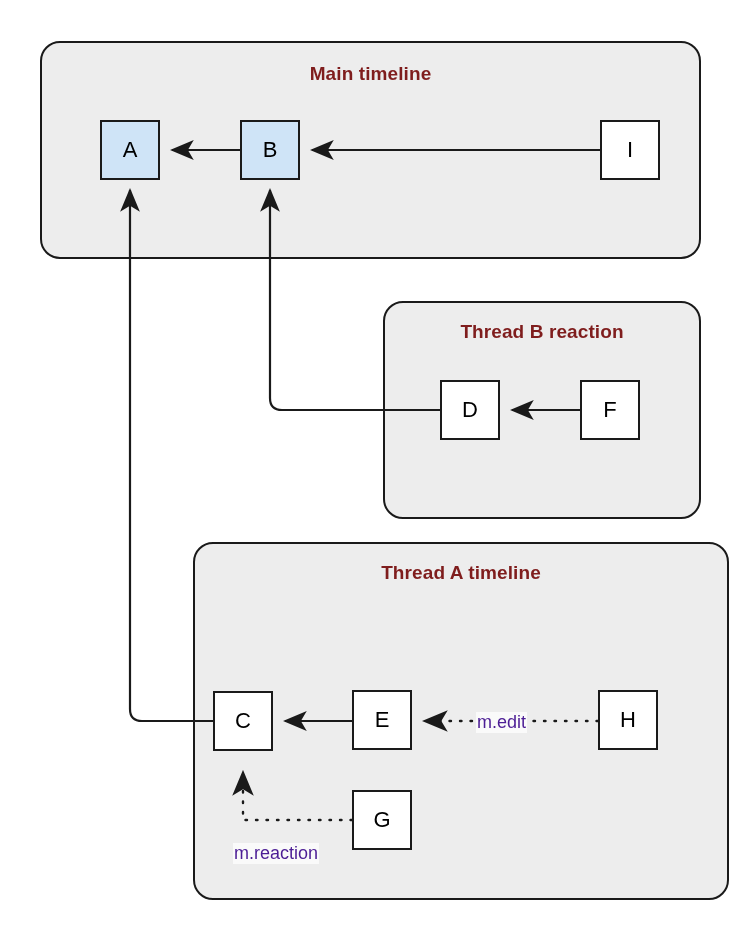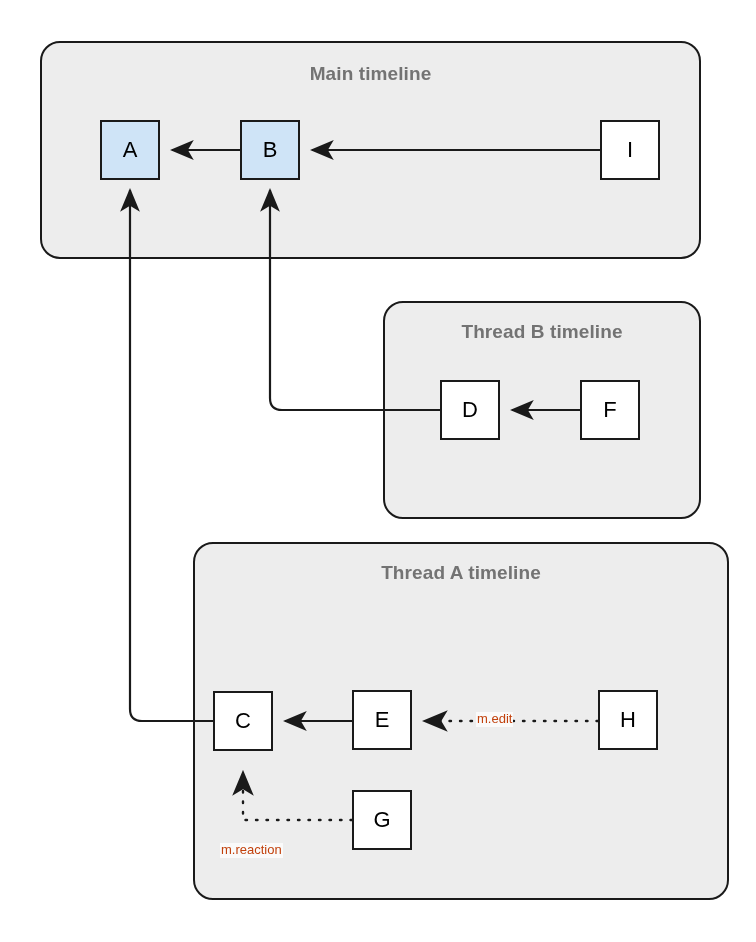--- a/index.html
+++ b/index.html
@@ -27,21 +27,21 @@
     border: 2px solid #1a1a1a;
     border-radius: 20px;
     box-sizing: border-box;
   }
   .group-title {
     position: absolute;
     width: 100%;
     text-align: center;
     font-weight: bold;
     font-size: 19px;
-    color: #737373;
+    color: #7f1d1d;
     letter-spacing: 0.1px;
   }
   .node {
     position: absolute;
     width: 60px;
     height: 60px;
     box-sizing: border-box;
     border: 2px solid #1a1a1a;
     background: #ffffff;
     display: flex;
@@ -49,22 +49,22 @@
     justify-content: center;
     font-size: 22px;
     color: #000000;
     line-height: 1;
   }
   .node.accent {
     background: #cfe4f7;
   }
   .edge-label {
     position: absolute;
-    font-size: 13px;
-    color: #c2410c;
+    font-size: 18px;
+    color: #4c1d95;
     background: #fafafa;
     padding: 0 1px;
     white-space: nowrap;
     line-height: 1.15;
   }
   svg.edges {
     position: absolute;
     left: 0;
     top: 0;
     width: 756px;
@@ -76,21 +76,21 @@
 </head>
 <body>
 
 <div id="canvas">
 
   <div class="group-box" style="left:40px; top:41px; width:661px; height:218px;">
     <div class="group-title" style="top:20px;">Main timeline</div>
   </div>
 
   <div class="group-box" style="left:383px; top:301px; width:318px; height:218px;">
-    <div class="group-title" style="top:18px;">Thread B timeline</div>
+    <div class="group-title" style="top:18px;">Thread B reaction</div>
   </div>
 
   <div class="group-box" style="left:165px; top:542px; width:536px; height:358px;margin-left:28px;">
     <div class="group-title" style="top:18px;">Thread A timeline</div>
   </div>
 
   <svg class="edges" viewBox="0 0 756 942" width="756" height="942">
     <defs>
       <marker id="arrow" viewBox="0 0 12 10" refX="11" refY="5" markerWidth="11" markerHeight="9" orient="auto-start-reverse">
         <path d="M 0 0 L 12 5 L 0 10 L 3 5 Z" fill="#1a1a1a"></path>
@@ -161,15 +161,15 @@
   <div class="node" style="left:598px; top:690px;">
     <span>H</span>
   </div>
 
   <div class="node" style="left:352px; top:790px;">
     <span>G</span>
   </div>
 
   <div class="edge-label" style="left:476px; top:712px;">m.edit</div>
 
-  <div class="edge-label" style="left:220px; top:843px;">m.reaction</div>
+  <div class="edge-label" style="left:233px; top:843px;">m.reaction</div>
 
 </div>
 
 </body></html>

